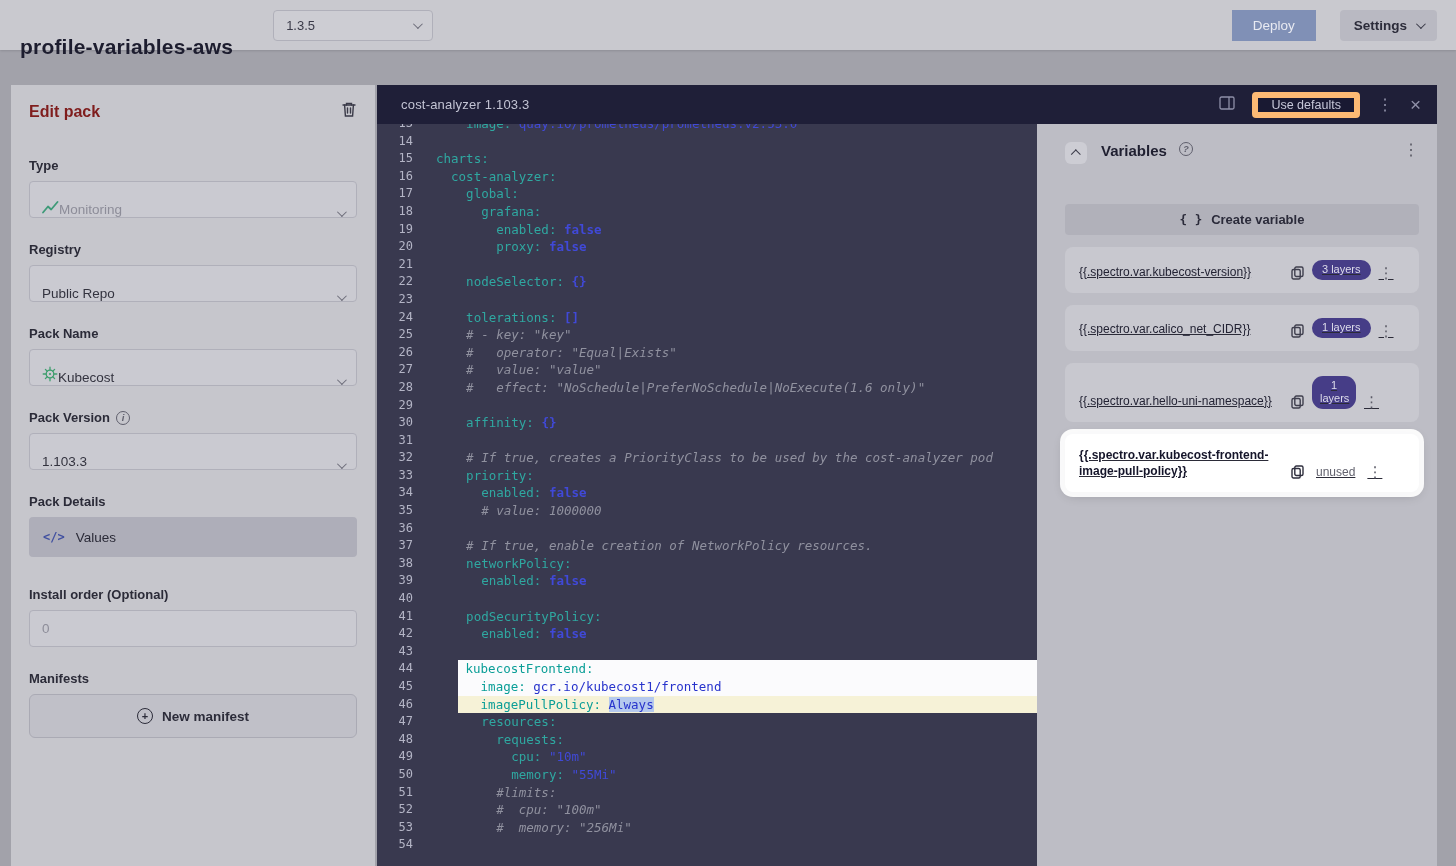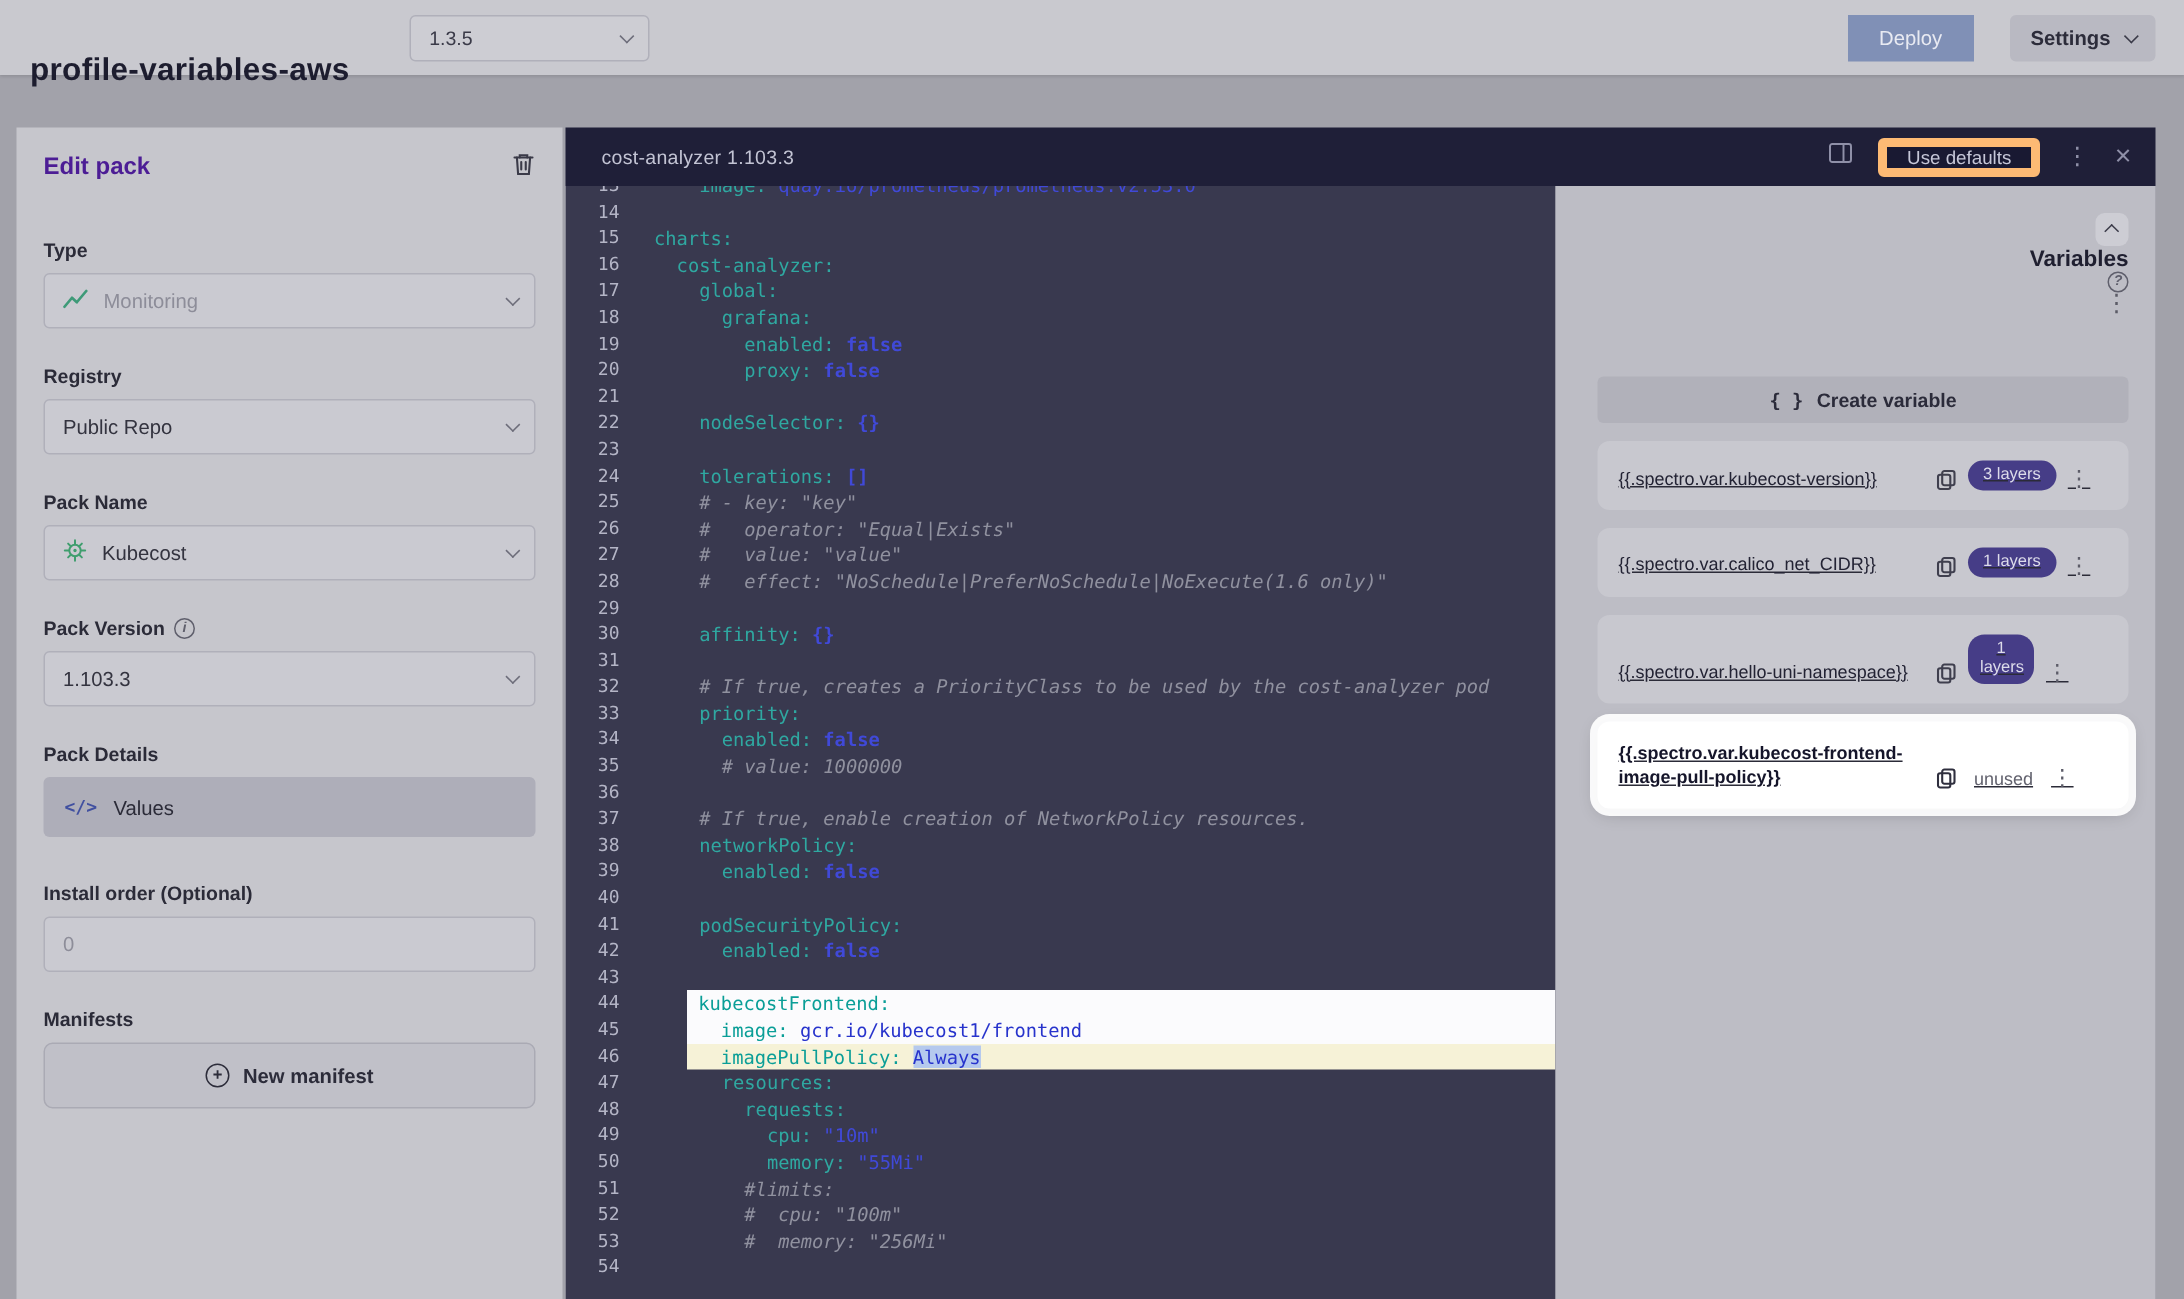--- a/index.html
+++ b/index.html
@@ -35,26 +35,26 @@
   .chev{ width:7px; height:7px; border-right:1.6px solid #6d6d7a; border-bottom:1.6px solid #6d6d7a;
     transform:rotate(45deg) translateY(-2px); display:inline-block;}
   .chev.dark{ border-color:#3a3a48; }
 
   
   .left-panel{
     position:absolute; left:11px; top:85px; width:364px; height:781px;
     background:#c6c6cc; padding:16px 18px; overflow:hidden;
   }
   .panel-head{ display:flex; align-items:center; justify-content:space-between; margin-bottom:36px;}
-  .panel-head h2{ font-size:16px; font-weight:700; color:#4c1d95;}
+  .panel-head h2{ font-size:16px; font-weight:700; color:#7f1d1d;}
   .field{ margin-bottom:24px; }
   .field-label{ display:flex; align-items:center; gap:6px; font-size:13px; font-weight:600; color:#2b2b38; margin-bottom:8px;}
   .control{
     height:37px; border:1px solid #b0b0ba; border-radius:4px; background:#cacad1;
-    display:flex; align-items:center; gap:10px; padding:0 12px; font-size:13.5px; color:#33333f;
+    display:flex; align-items:flex-end; padding:0 12px; font-size:13.5px; color:#33333f;
   }
   .control .chev{ margin-left:auto; }
   .control.disabled{ color:#8d8d99; }
   .pack-details-row{
     height:40px; background:#aeaeb9; border-radius:4px; display:flex; align-items:center; gap:11px;
     padding:0 14px; font-size:13.5px; color:#2b2b38;
   }
   .code-glyph{ font-family:"DejaVu Sans Mono", monospace; font-size:12px; font-weight:700; color:#4150a0;}
   input.order-input{
     width:100%; height:37px; border:1px solid #b0b0ba; border-radius:4px; background:#cacad1;
@@ -104,21 +104,21 @@
     background:#fbfbfd; background-clip:padding-box;
   }
   .crow.hl.cur .codetext{ background:#f6f2d7; background-clip:padding-box; }
   .crow.hl .t-p{ color:#44444e; }
   .crow.hl .t-k{ color:#0a9e97; }
   .crow.hl .t-s{ color:#2733cc; }
   .t-sel{ color:#2733cc; background:#b5c9ee; }
 
   
   .vars-area{ flex:1; background:#bdbdc5; padding:10px 18px 0 28px; overflow:hidden; }
-  .vars-head{ display:flex; align-items:flex-end; margin-top:8px;flex-direction:column; }
+  .vars-head{ display:flex; align-items:flex-start; margin-top:8px; }
   .collapse-btn{
     width:22px; height:22px; border-radius:6px; background:#cdcdd4;
     display:inline-flex; align-items:center; justify-content:center;
   }
   .chev-up{ width:7px; height:7px; border-right:1.8px solid #3a3a48; border-bottom:1.8px solid #3a3a48;
     transform:rotate(-135deg) translateY(-1px); display:inline-block;}
   .vars-title{ font-size:15px; font-weight:700; color:#1f1f30; margin-left:14px;}
   .vars-help{ margin-left:12px; }
   .vars-head .kebab{ margin-left:auto; color:#5b5b66; }
   .btn-create{

